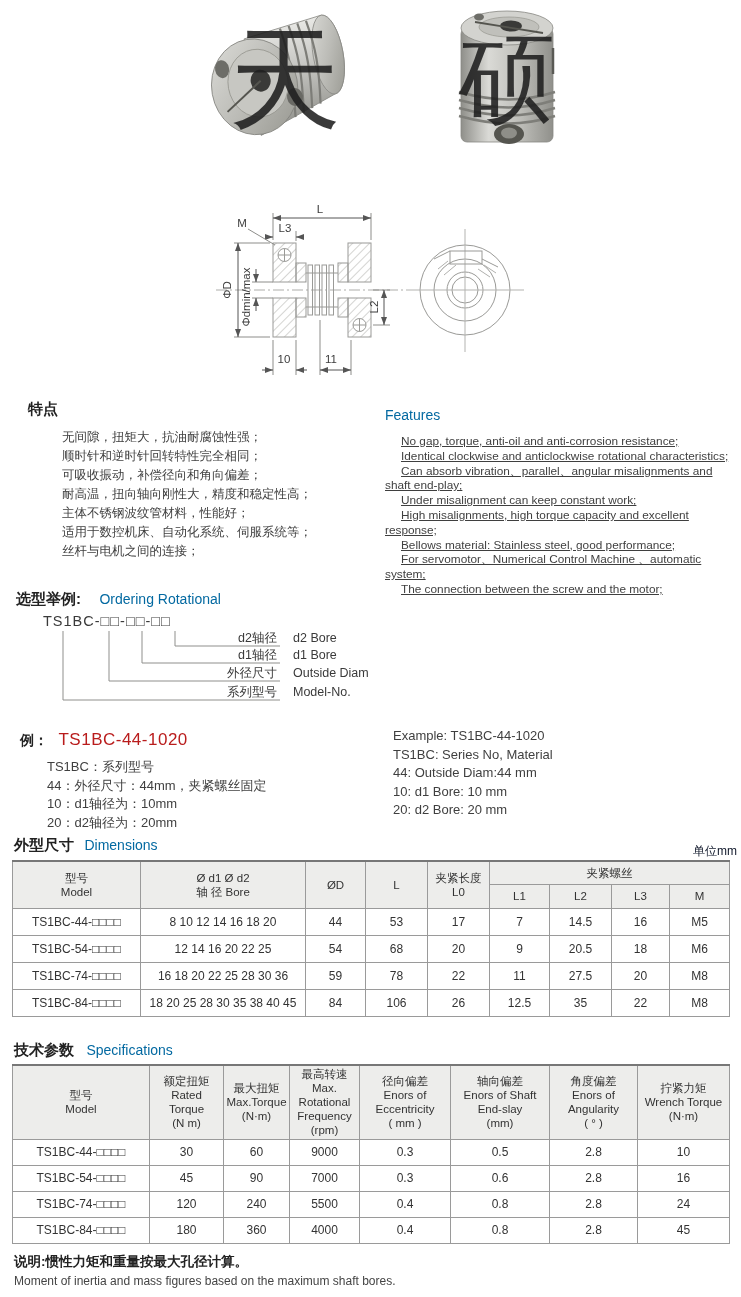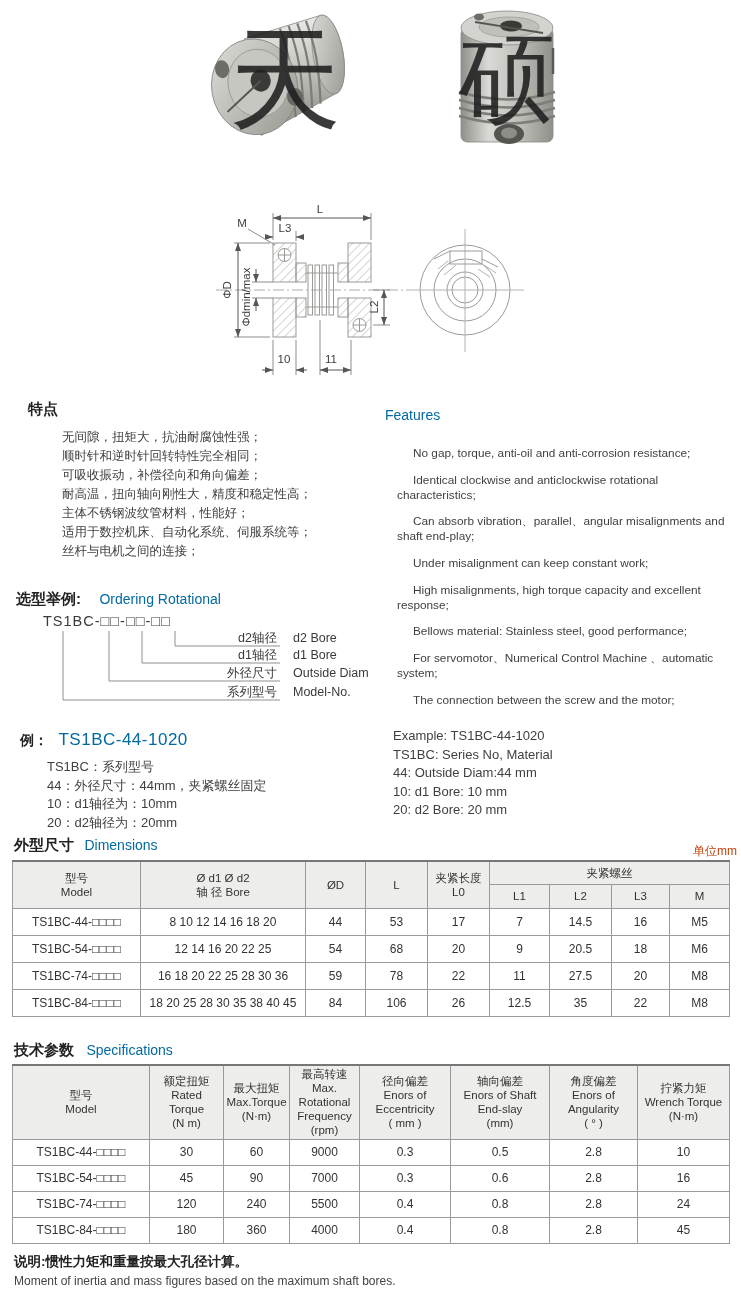--- a/index.html
+++ b/index.html
@@ -8,38 +8,38 @@
   .abs { position:absolute; }
 
   
   .title-cn { font-weight:bold; font-size:15px; color:#222; }
   .title-en { font-size:14px; color:#0369a1; }
   .inline { display:inline-block; vertical-align:baseline; }
 
   
   .feat-list-cn { font-size:12.5px; line-height:19px; color:#3f3f3f; }
   .feat-list-en { font-size:11.8px; line-height:14.8px; color:#3f3f3f; }
-  .feat-list-en p { margin:12px; text-indent:16px; }
+  .feat-list-en p { margin:0; text-indent:16px;text-decoration:underline; }
   .feat-list-cn p { margin:0; }
 
   
   .example-line { font-size:13px; line-height:18.6px; color:#3f3f3f; margin:0; }
-  .example-code { font-size:17px; color:#0369a1; letter-spacing:0.5px; }
+  .example-code { font-size:17px; color:#b91c1c; letter-spacing:0.5px; }
   .example-label { font-size:14px; font-weight:bold; color:#222; }
 
   
   table.spec { border-collapse:collapse; table-layout:fixed; width:717px; background:#fff; }
   table.spec th, table.spec td {
     border:1px solid #9a9a9a; text-align:center; vertical-align:middle;
     font-weight:normal; padding:1px 2px; overflow:hidden;
   }
   table.spec { border-top:2px solid #777; }
   table.spec th { background:#ededeb; color:#333; font-size:11.5px; line-height:1.22; white-space:pre-line; }
   table.spec td { font-size:12px; color:#333; white-space:pre-line; }
-  .unit-label { font-size:12px; color:#c2410c; }
+  .unit-label { font-size:12px; color:#0f172a; }
 
   
   .note-cn { font-size:13.5px; font-weight:bold; color:#222; }
   .note-en { font-size:12px; color:#444; }
 
   svg text { font-family:"Liberation Sans","DejaVu Sans",sans-serif; }
 </style>
 </head>
 <body>
 

